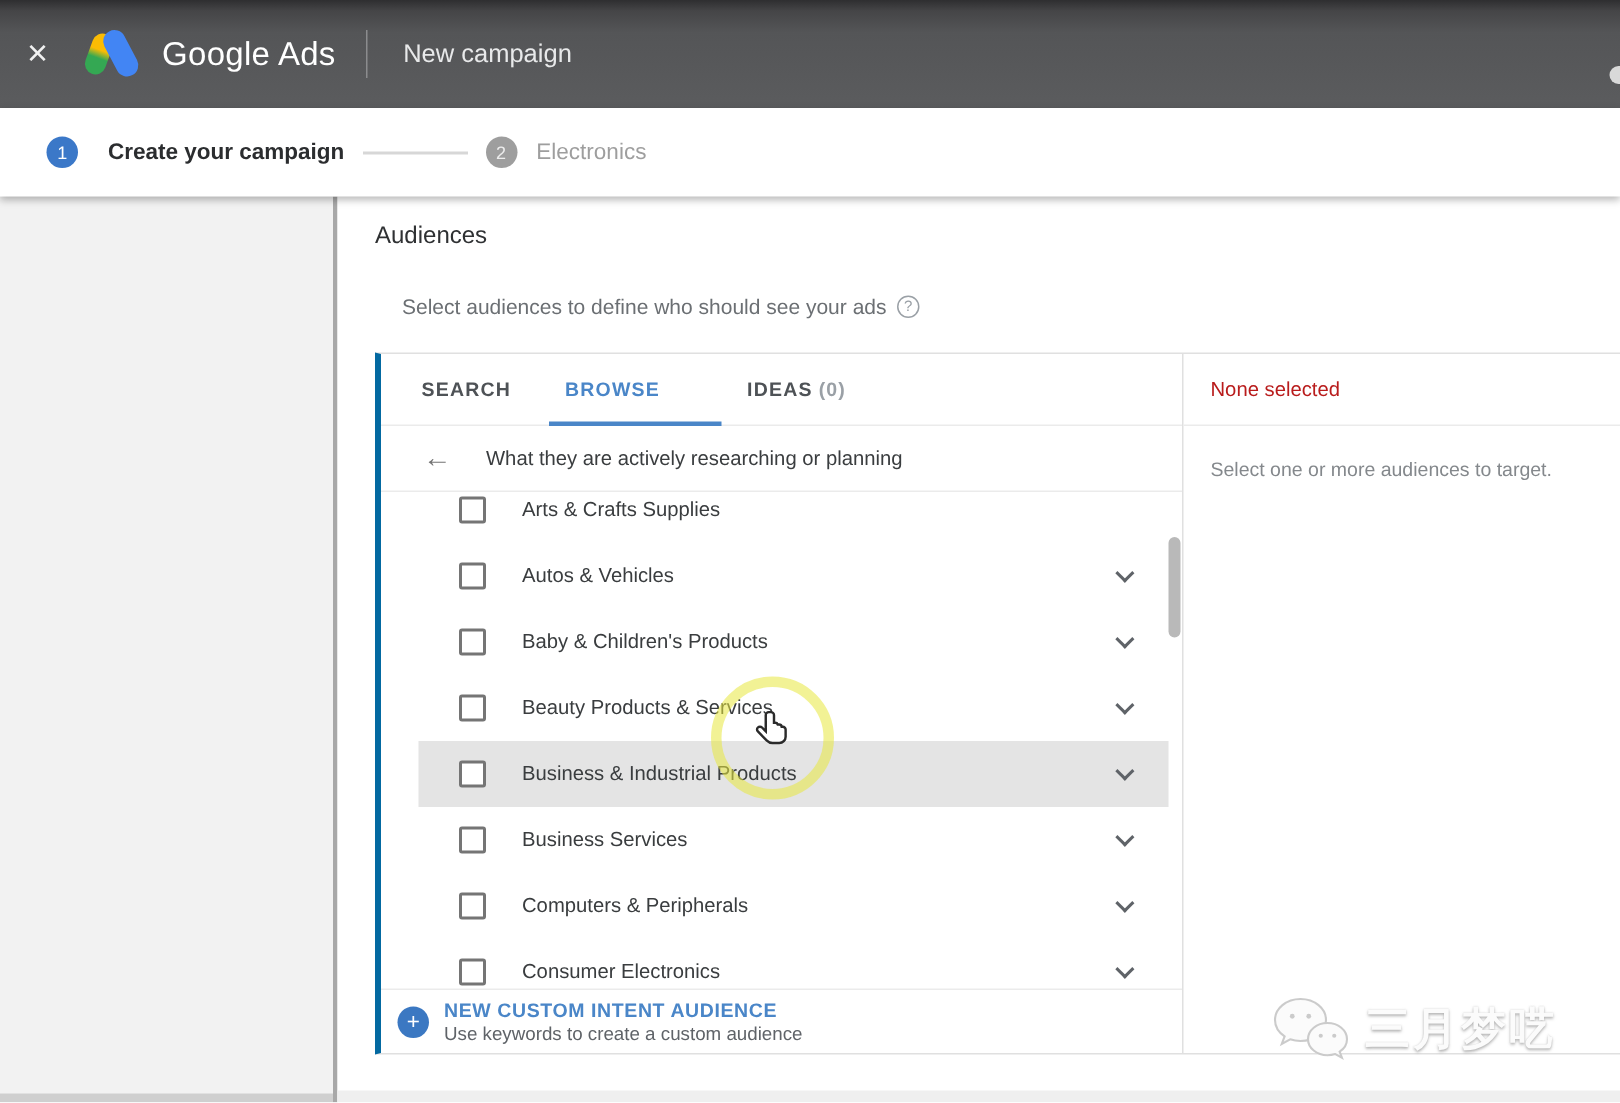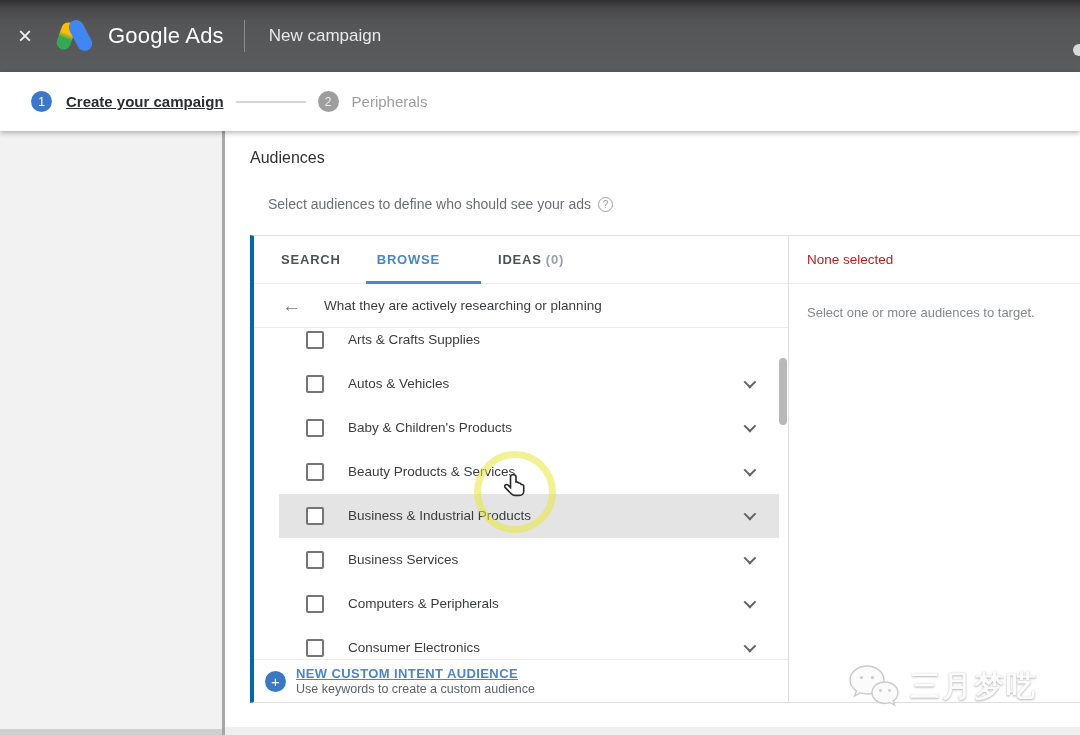--- a/index.html
+++ b/index.html
@@ -25,21 +25,21 @@
     background:#d9d9d9; }
 
   
   .stepper { position:absolute; left:0; top:72px; width:1080px; height:59px; background:#fff;
     box-shadow:0 2px 5px rgba(0,0,0,.28); display:flex; align-items:center; z-index:5; }
   .step-circle { width:21px; height:21px; border-radius:50%; display:flex; align-items:center;
     justify-content:center; font-size:12px; flex:0 0 auto; }
   .step-circle.active { background:#3b78c8; color:#fff; }
   .step-circle.inactive { background:#9e9e9e; color:#ececec; }
   .step1-circle { margin-left:31px; }
-  .step-label-active { margin-left:14px; font-size:15px; font-weight:bold; color:#2b2d2f;text-decoration:underline; }
+  .step-label-active { margin-left:20px; font-size:15px; font-weight:bold; color:#2b2d2f; }
   .step-connector { width:70px; height:2px; background:#d7d7d7; margin:0 12px 0 12px; }
   .step-label-inactive { margin-left:13px; font-size:15px; color:#9e9e9e; }
 
   
   .sidebar { position:absolute; left:0; top:131px; width:222px; height:604px; background:#f2f2f2; }
   .sidebar-strip { position:absolute; left:0; top:729px; width:222px; height:6px; background:#cfcfcf; }
   .v-divider { position:absolute; left:222px; top:131px; width:3px; height:604px; background:#a8a8a8; }
   .content { position:absolute; left:225px; top:131px; width:855px; height:604px; background:#fff; }
   .content-strip { position:absolute; left:225px; top:727px; width:855px; height:8px; background:#efefef; }
 
@@ -78,21 +78,21 @@
   .row-label { margin-left:24px; font-size:13.5px; color:#3a3d3f; }
   .chevron { margin-left:auto; margin-right:26px; width:9px; height:9px;
     border-right:2px solid #5f6368; border-bottom:2px solid #5f6368; transform:rotate(45deg) translateY(-2px); }
   .scroll-thumb { position:absolute; right:1px; top:30px; width:8px; height:67px; background:#b9b9b9;
     border-radius:4px; cursor:pointer; }
 
   .list-footer { height:43px; border-top:1px solid #ebebeb; display:flex; align-items:center; cursor:pointer; }
   .plus-circle { width:21px; height:21px; border-radius:50%; background:#3b78c2; color:#fff; font-size:15px;
     display:flex; align-items:center; justify-content:center; margin-left:11px; flex:0 0 auto; }
   .footer-text { margin-left:10px; }
-  .footer-action { font-size:13px; font-weight:bold; color:#4a86c8; letter-spacing:.4px;text-decoration:underline; }
+  .footer-action { font-size:13px; font-weight:bold; color:#4a86c8; letter-spacing:.4px; }
   .footer-sub { font-size:12.5px; color:#5f6368; margin-top:1px;text-align:center; }
 
   .sel-header-row { height:48px; border-bottom:1px solid #ebebeb; display:flex; align-items:center; }
   .sel-header { margin-left:18px; font-size:13.5px; color:#b91c1c; }
   .sel-empty { margin:21px 0 0 18px; font-size:13px; color:#84888c; }
 
   
   .highlight-ring { position:absolute; left:474px; top:451px; width:82px; height:82px; border-radius:50%;
     border:7px solid rgba(232,232,62,.55); z-index:20; pointer-events:none; }
   .hand-cursor { position:absolute; left:501px; top:472px; width:30px; height:30px; z-index:21; }
@@ -118,21 +118,21 @@
     <span class="topbar-divider"></span>
     <span class="page-title">New campaign</span>
     <span class="topbar-cut-icon"></span>
   </div>
 
   <div class="stepper">
     <span class="step-circle active step1-circle">1</span>
     <span class="step-label-active">Create your campaign</span>
     <span class="step-connector"></span>
     <span class="step-circle inactive">2</span>
-    <span class="step-label-inactive">Peripherals</span>
+    <span class="step-label-inactive">Electronics</span>
   </div>
 
   <div class="sidebar"></div>
   <div class="v-divider"></div>
 
   <div class="content">
     <div class="section-title">Audiences</div>
     <div class="section-subtitle">
       <span>Select audiences to define who should see your ads</span>
       <span class="help-icon">?</span>

